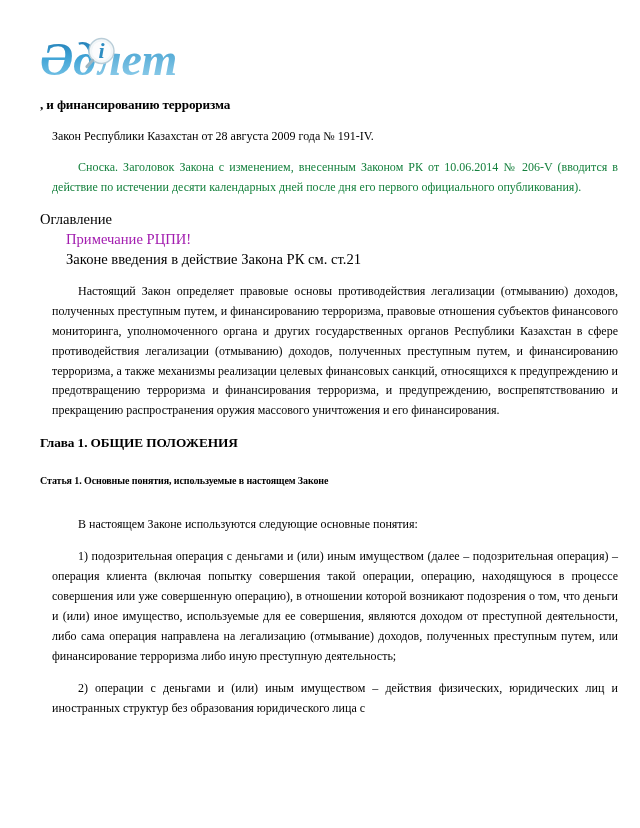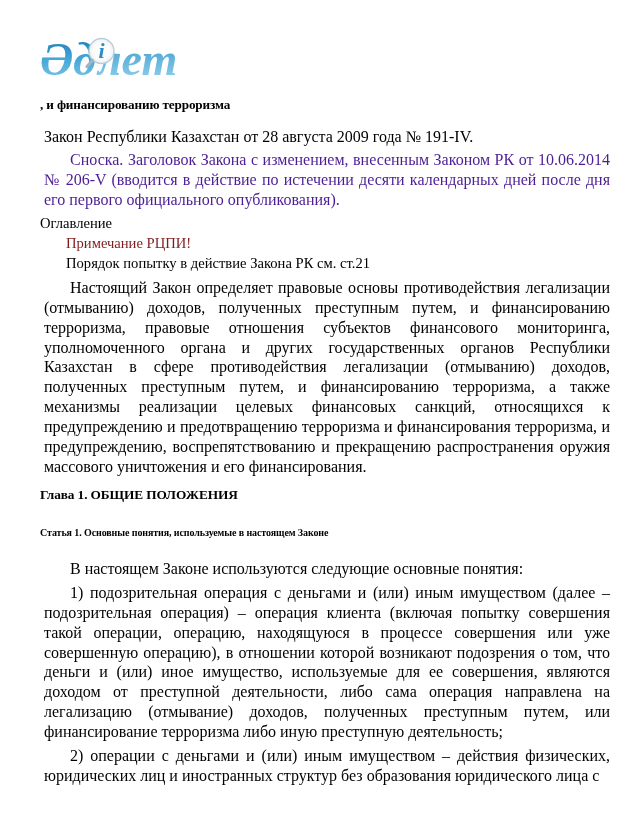--- a/index.html
+++ b/index.html
@@ -38,41 +38,41 @@
     font-size: 13.2px;
     line-height: 18.5px;
     text-align: left;
     margin: 0 0 12px 0;
     letter-spacing: -0.15px;
     width: 566px;
   }
   .doc-title .ln { display: block; }
 
   p.para {
-    margin: 4px;
-    font-size: 16px;
+    margin: 12px;
+    font-size: 12px;
     line-height: 19.9px;
     text-align: justify;
     text-justify: inter-word;
     width: 566px;
   }
   p.para.indent { text-indent: 26px; }
   p.para.noindent { text-indent: 0; }
-  p.para.red-ind { color: #4c1d95; text-indent: 26px; }
+  p.para.red-ind { color: #15803d; text-indent: 26px; }
   p.gap-sm { margin-top: 1px; }
 
   .line-plain {
     margin: 0;
     font-size: 14.6px;
     line-height: 19.9px;
     width: 566px;
     font-family: Liberation Serif, serif;
   }
   .line-plain.ind { padding-left: 26px; }
-  .line-plain.red { color: #7f1d1d; }
+  .line-plain.red { color: #a21caf; }
 
   h2.chapter {
     font-weight: bold;
     font-size: 13.3px;
     line-height: 19px;
     margin: 8px 0 0 0;
     letter-spacing: -0.1px;
   }
   h3.article {
     font-weight: bold;
@@ -118,21 +118,21 @@
   </div>
 
   <p class="para noindent">Закон Республики Казахстан от 28 августа 2009 года № 191-IV.</p>
 
   <p class="para red-ind">Сноска. Заголовок Закона с изменением, внесенным Законом РК от 10.06.2014 № 206-V (вводится в действие по истечении десяти календарных дней после дня его первого официального опубликования).</p>
 
   <div class="line-plain">Оглавление</div>
 
   <div class="line-plain ind red">Примечание РЦПИ!</div>
 
-  <div class="line-plain ind">Порядок попытку в действие Закона РК см. ст.21</div>
+  <div class="line-plain ind">Законе введения в действие Закона РК см. ст.21</div>
 
   <p class="para indent">Настоящий Закон определяет правовые основы противодействия легализации (отмыванию) доходов, полученных преступным путем, и финансированию терроризма, правовые отношения субъектов финансового мониторинга, уполномоченного органа и других государственных органов Республики Казахстан в сфере противодействия легализации (отмыванию) доходов, полученных преступным путем, и финансированию терроризма, а также механизмы реализации целевых финансовых санкций, относящихся к предупреждению и предотвращению терроризма и финансирования терроризма, и предупреждению, воспрепятствованию и прекращению распространения оружия массового уничтожения и его финансирования.</p>
 
 
   <h2 class="chapter">Глава 1. ОБЩИЕ ПОЛОЖЕНИЯ</h2>
 
   <h3 class="article">Статья 1. Основные понятия, используемые в настоящем Законе</h3>
 
   <div class="block-gap"></div>
 

